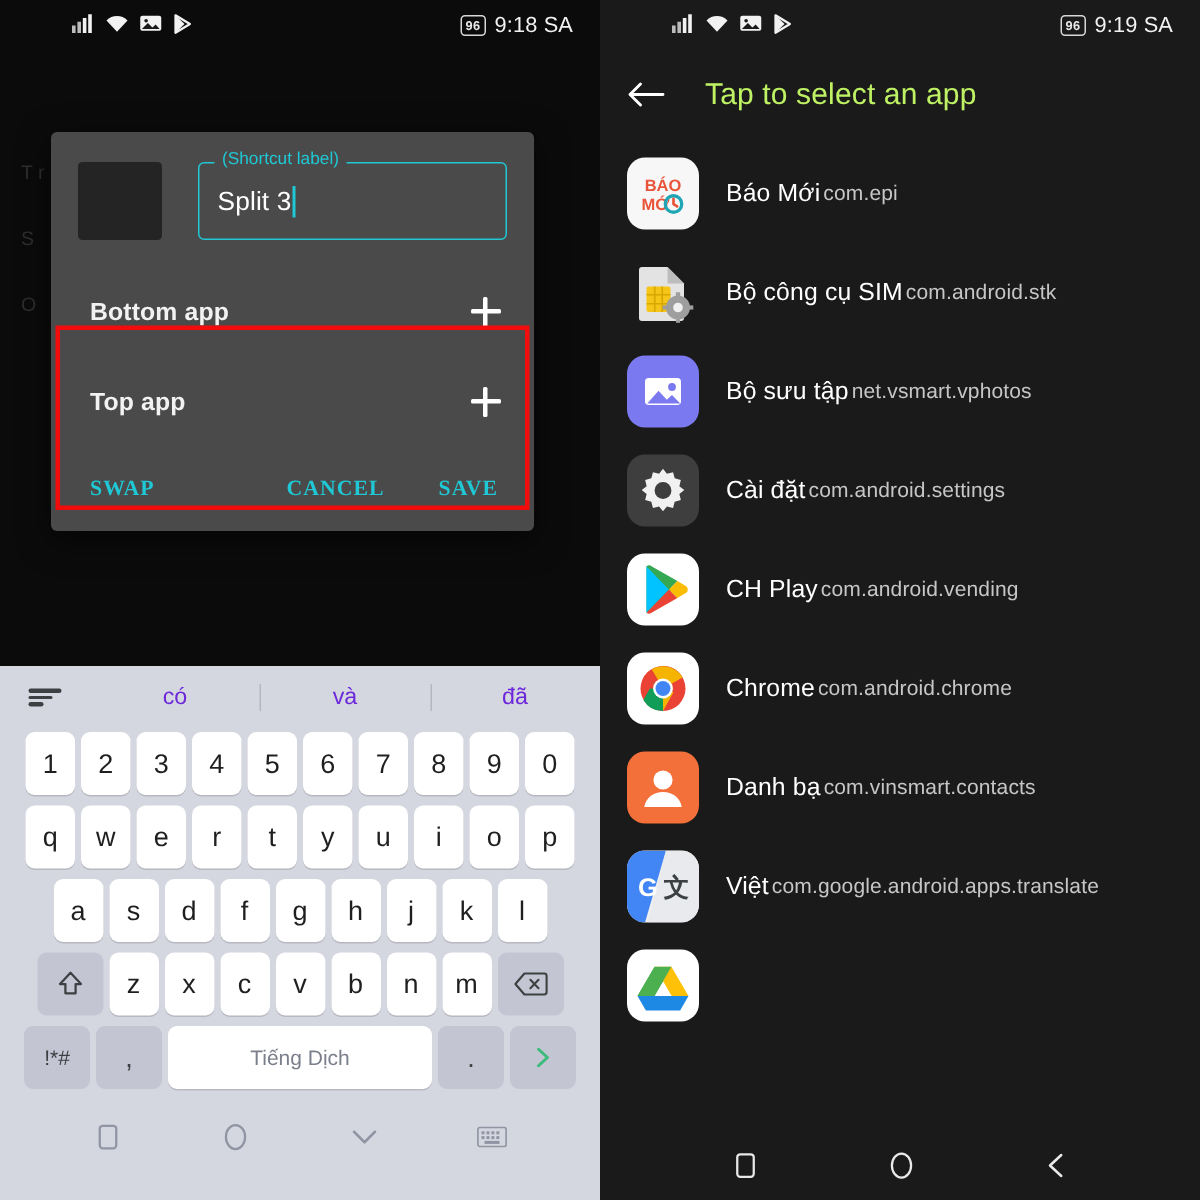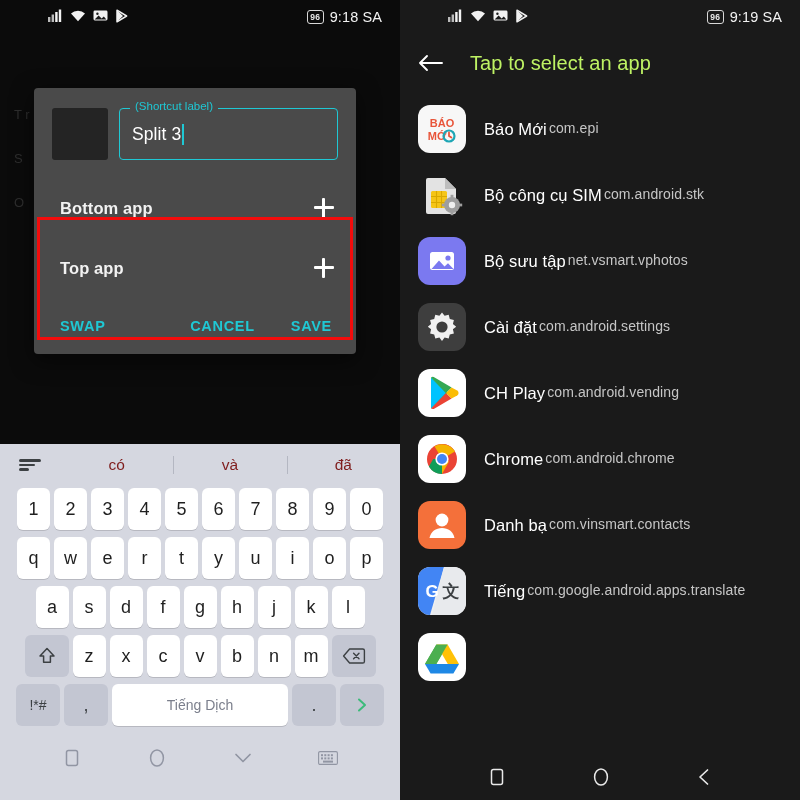--- a/index.html
+++ b/index.html
@@ -53,21 +53,21 @@
   }
   .ghost-text p { margin-bottom: 14px; }
 
   
   .dialog {
     position: absolute; left: 34px; top: 88px; width: 322px;
     background: #4a4a4a; border-radius: 4px;
     box-shadow: 0 6px 22px rgba(0,0,0,.55);
     overflow: hidden;
   }
-  .dlg-head { display: flex; align-items: center; padding: 20px 18px 18px 18px; gap: 11px; }
+  .dlg-head { display: flex; align-items: center; padding: 20px 18px 18px 18px; gap: 24px; }
   .icon-preview {
     width: 56px; height: 52px; background: #242424; border-radius: 3px; flex: 0 0 auto;
   }
   .textfield {
     position: relative; flex: 1 1 auto; height: 52px;
     border: 1.8px solid #1fc8d4; border-radius: 4px;
     display: flex; align-items: center; padding: 0 12px;
   }
   .tf-label {
     position: absolute; top: -8px; left: 10px; background: #4a4a4a;
@@ -92,40 +92,40 @@
   .plus {
     position: relative; width: 20px; height: 20px; cursor: pointer;
   }
   .plus::before, .plus::after {
     content: ""; position: absolute; background: #ffffff; border-radius: 1px;
   }
   .plus::before { left: 0; top: 8.2px; width: 20px; height: 3.2px; }
   .plus::after  { top: 0; left: 8.2px; height: 20px; width: 3.2px; }
 
   .dlg-actions {
-    display: flex; align-items: center; height: 56px; padding: 0 24px 0 26px;
+    display: flex; align-items: center; height: 56px; padding: 0 24px 0 26px; font-family: Liberation Serif, serif;
   }
   .act {
     font-size: 14.5px; color: #1fc8d4; font-weight: 600;
     letter-spacing: .7px; cursor: pointer;
   }
   .act.cancel { margin-left: auto; margin-right: 36px; }
 
   
   .keyboard {
     position: absolute; left: 0; bottom: 0; width: 400px; height: 356px;
     background: #d5d7e0; display: flex; flex-direction: column;
   }
   .suggest {
     height: 42px; display: flex; align-items: center; position: relative;
   }
   .sug-icon { width: 60px; display: flex; justify-content: center; align-items: center; }
   .sug-icon span { display: block; background: #3c4043; height: 2.4px; border-radius: 2px; margin: 2px 0; }
   .sug-word {
-    flex: 1; text-align: center; font-size: 15.5px; color: #7f1d1d; position: relative;
+    flex: 1; text-align: center; font-size: 15.5px; color: #6d28d9; position: relative;
   }
   .sug-word + .sug-word::before {
     content: ""; position: absolute; left: 0; top: 50%; transform: translateY(-50%);
     width: 1px; height: 18px; background: #b4b7c2;
   }
   .krow { display: flex; justify-content: center; align-items: center; gap: 4px; margin-bottom: 7px; }
   .krow.r1 { margin-top: 2px; }
   .key {
     background: #ffffff; border-radius: 6px; height: 42px; width: 33px;
     display: flex; align-items: center; justify-content: center;
@@ -541,21 +541,21 @@
       <div class="approw">
         <span class="appicon" style="background:#efefef">
           <svg width="48" height="48" viewBox="0 0 48 48">
             <path d="M0 0h26L12 48H0z" fill="#4285f4"></path>
             <path d="M26 0h22v48H14z" fill="#e8eaed"></path>
             <text x="14" y="30" font-family="Liberation Sans, sans-serif" font-size="17" font-weight="700" fill="#ffffff" text-anchor="middle">G</text>
             <text x="33" y="30" font-family="Liberation Sans, sans-serif" font-size="17" font-weight="700" fill="#3c4043" text-anchor="middle">文</text>
           </svg>
         </span>
         <span class="apptext">
-          <span class="appname">Tiếng</span>
+          <span class="appname">Việt</span>
           <span class="apppkg">com.google.android.apps.translate</span>
         </span>
       </div>
 
       <div class="approw">
         <span class="appicon" style="background:#ffffff">
           <svg width="48" height="48" viewBox="0 0 48 48">
             <path d="M18.4 11.5h11.2L41 31H29.8z" fill="#ffc107"></path>
             <path d="M18.4 11.5 7 31l5.6 9.6L29.6 11.5z" fill="#1e88e5" opacity="0"></path>
             <path d="M18.4 11.5 7 31h11.3L24 21.2z" fill="#4caf50"></path>

